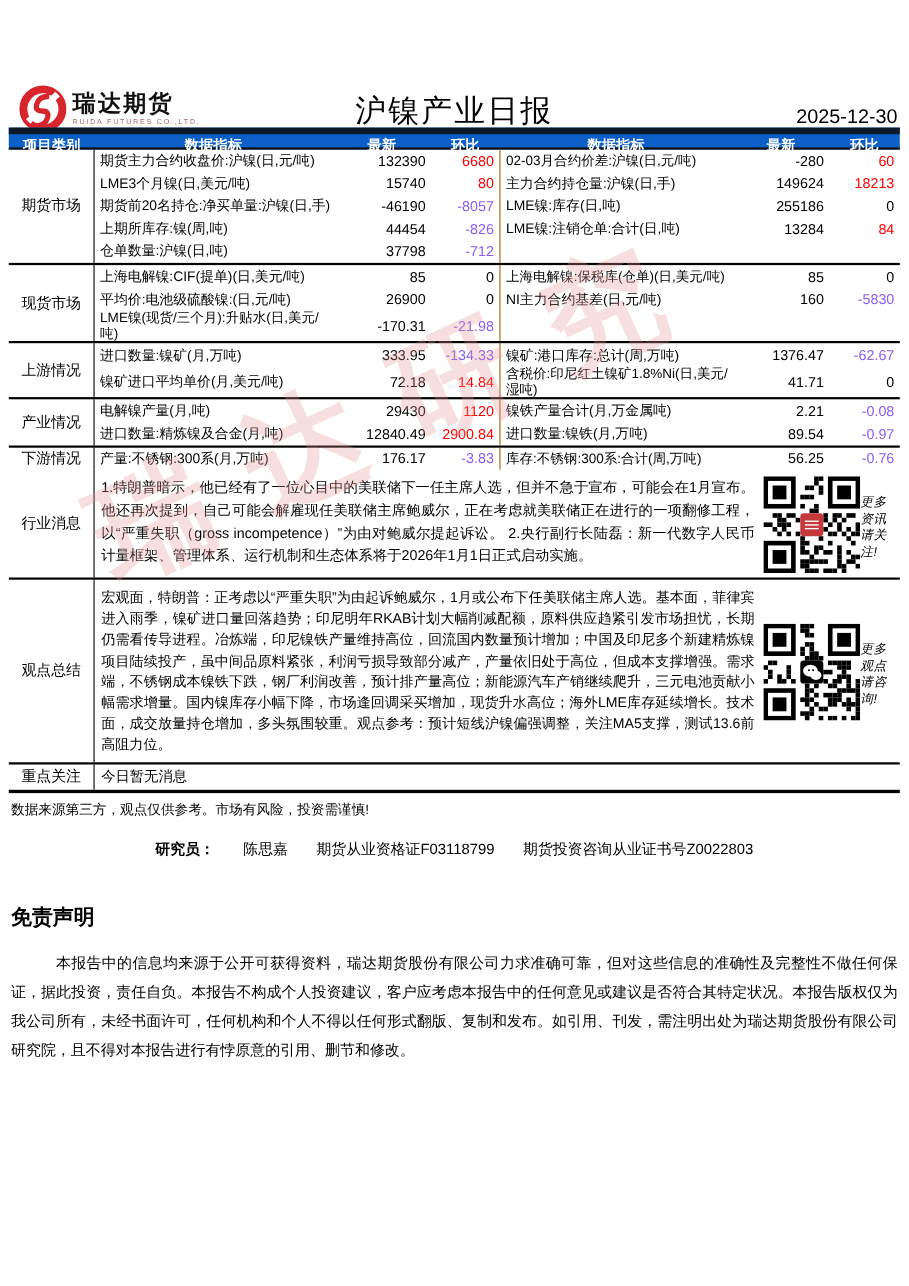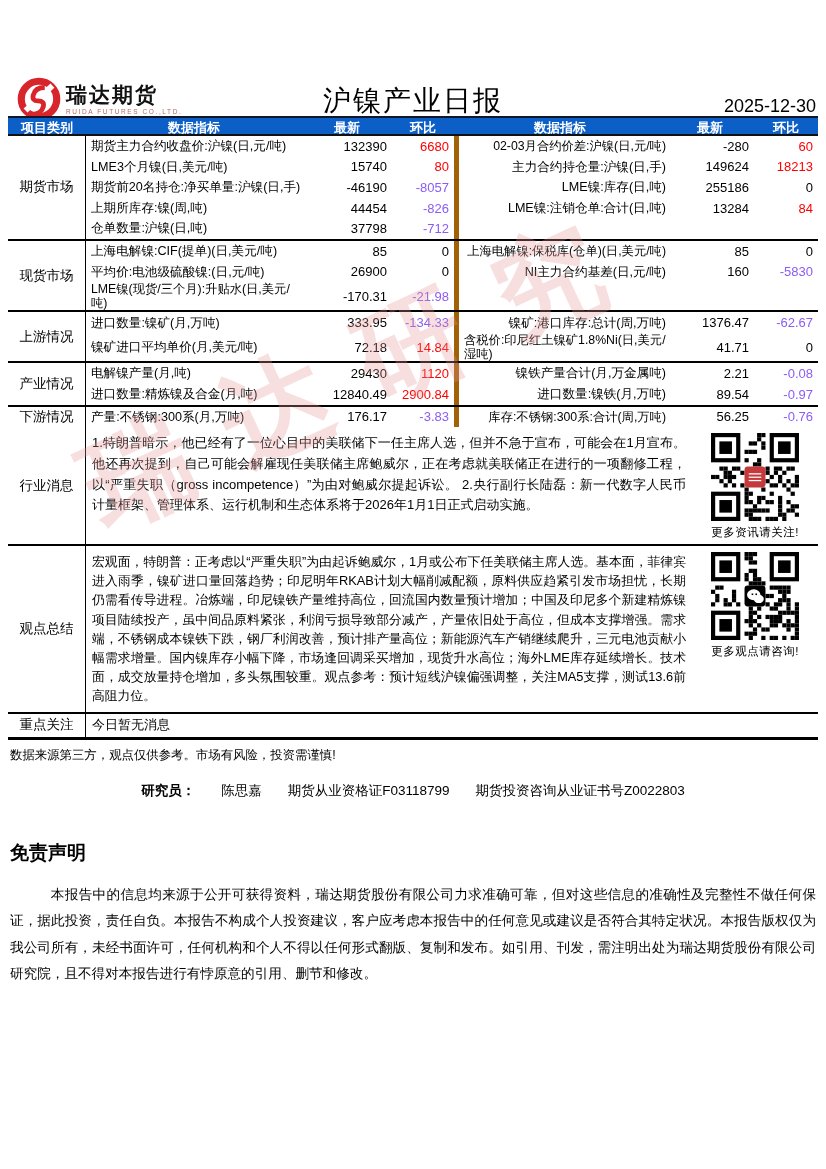--- a/index.html
+++ b/index.html
@@ -14,42 +14,42 @@
   .logo-text-wrap { margin-left:4px; }
   .logo-cn { font-size:21px; font-weight:700; letter-spacing:2px; color:#111; line-height:1.1; }
   .logo-en { font-size:6.5px; color:#b26a6a; letter-spacing:1.6px; margin-top:2px; }
   .rpt-title { position:absolute; left:0; right:0; top:82px; text-align:center; font-size:28px; font-weight:400; letter-spacing:2px; }
   .rpt-date { position:absolute; right:10px; top:96px; font-size:18px; }
 
   
   .tbl { position:relative; margin:0 8px; width:810px; border-bottom:3px solid #000; z-index:1; }
   .thead { display:grid; grid-template-columns:78px 216px 90px 62px 212px 88px 64px;
            background:#0d5fc8; color:#fff; font-weight:700; font-size:13px; height:20px;
-           line-height:20px; border-top:2px solid #0f172a; border-bottom:2px solid #111; }
+           line-height:20px; border-top:6px solid #0f172a; border-bottom:2px solid #111; }
   .thead > div { text-align:center; }
   .section { display:flex; border-bottom:2px solid #000; }
   .section:last-of-type { border-bottom:none; }
   .cat { width:78px; flex:0 0 78px; display:flex; align-items:center; justify-content:center;
          font-size:13.5px; border-right:1px solid #000; text-align:center; }
   .rows { flex:1; display:flex; flex-direction:column; justify-content:center; }
   .drow { display:grid; grid-template-columns:216px 90px 62px 212px 88px 64px; min-height:20.6px; align-items:center; }
   .lbl { font-size:12.6px; padding-left:5px; white-space:nowrap; overflow:visible; line-height:1.15; }
   .lbl.wrap { white-space:normal; font-size:12.3px; }
-  .lbl.rside { border-left:5px solid #a16207; align-self:stretch; display:flex; align-items:center;justify-content:flex-end; }
+  .lbl.rside { border-left:1px solid #a16207; align-self:stretch; display:flex; align-items:center; }
   .lbl.rside > span { display:block; }
   .num { font-size:13px; text-align:right; padding-right:5px; font-variant-numeric:tabular-nums; }
   .chg-up { color:#ff0000; }
   .chg-down { color:#8b5cf6; }
   .chg-flat { color:#000; }
 
   .textsec { display:flex; border-bottom:2px solid #000; }
   .textsec .content { flex:1; display:flex; padding:4px 2px 4px 0; }
   .para { flex:1; font-size:13px; line-height:1.6; padding:2px 8px 2px 6px; text-align:justify; }
   .para.summary { font-size:12.8px; line-height:1.5; }
-  .qr-col { width:122px; flex:0 0 122px; display:flex; flex-direction:column; align-items:center; padding-top:2px; }
+  .qr-col { width:122px; flex:0 0 122px; display:flex; flex-direction:row; align-items:center; padding-top:2px;font-style:italic; }
   .qr-box { width:88px; height:88px; }
   .qr-caption { font-size:11.5px; margin-top:4px; letter-spacing:0.5px; }
   .focus-row { display:flex; min-height:23px; }
   .focus-row .cat { border-right:1px solid #000; }
   .focus-text { flex:1; font-size:13px; display:flex; align-items:center; padding-left:6px; }
 
   
   .note { margin:7px 0 0 10px; font-size:12.4px; }
   .researcher { margin-top:18px; display:flex; justify-content:center; gap:26px; font-size:13.5px; }
   .researcher .lab { font-weight:700; }

